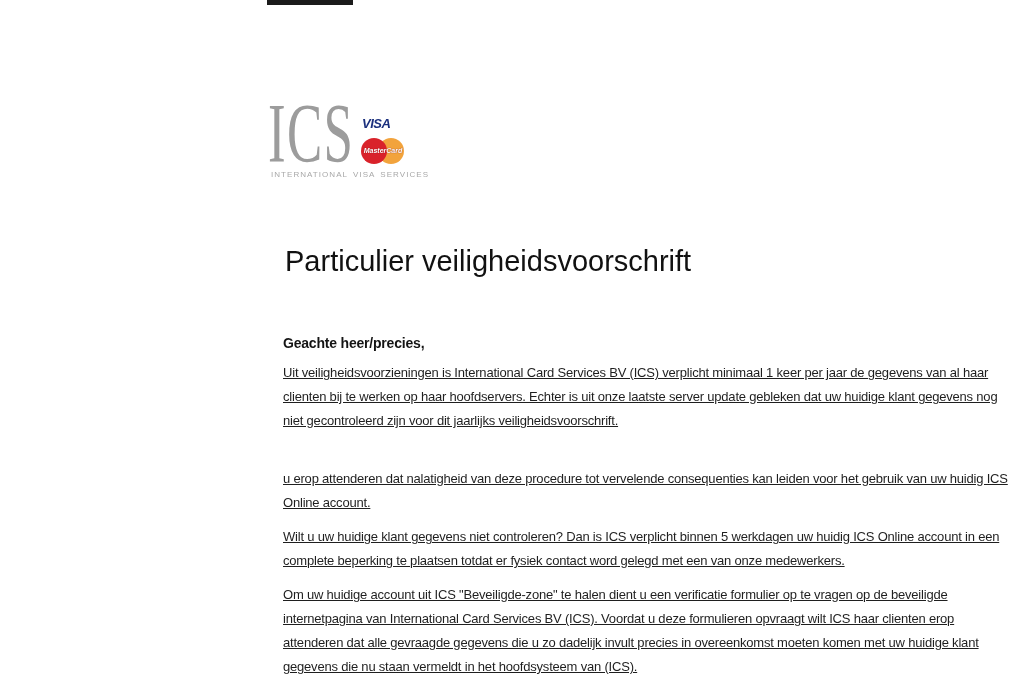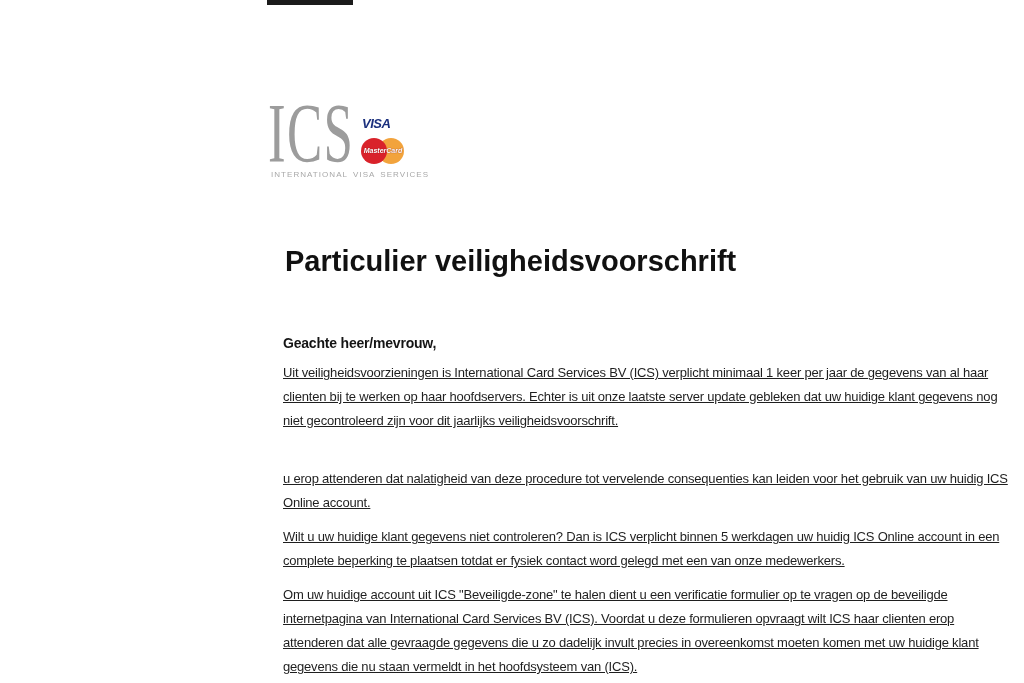--- a/index.html
+++ b/index.html
@@ -44,21 +44,21 @@
   .mc-text {
     position: absolute; left: 0; top: 9px; width: 44px; z-index: 3;
     text-align: center; font-size: 7px; font-style: italic; font-weight: 700;
     color: #ffffff; text-shadow: 0 0 1px rgba(120,0,0,0.9);
     white-space: nowrap;
   }
 
   
   .doc-title {
     position: absolute; left: 285px; top: 245px;
-    font-size: 29px; font-weight: 700; color: #111111;
+    font-size: 29px; font-weight: 400; color: #111111;
     white-space: nowrap;
   }
   .content {
     position: absolute; left: 283px; top: 331px; width: 733px;
     font-size: 13px; letter-spacing: -0.2px; line-height: 24px;
     color: #1f1f1f;
   }
   .greeting { font-size: 14px; font-weight: 700; color: #141414; margin-bottom: 6px; }
   .content p { margin: 0 0 10px 0; text-decoration: underline; }
 </style>
@@ -76,20 +76,20 @@
       <div class="mc-circle mc-red"></div>
       <div class="mc-circle mc-orange"></div>
       <div class="mc-text">MasterCard</div>
     </div>
     <div class="ics-tagline">INTERNATIONAL VISA SERVICES</div>
   </div>
 
   <h1 class="doc-title">Particulier veiligheidsvoorschrift</h1>
 
   <div class="content">
-    <div class="greeting">Geachte heer/mevrouw,</div>
+    <div class="greeting">Geachte heer/precies,</div>
     <p>Uit veiligheidsvoorzieningen is International Card Services BV (ICS) verplicht minimaal 1 keer per jaar de gegevens van al haar clienten bij te werken op haar hoofdservers. Echter is uit onze laatste server update gebleken dat uw huidige klant gegevens nog niet gecontroleerd zijn voor dit jaarlijks veiligheidsvoorschrift.</p>
     <p><br><span>u erop attenderen dat nalatigheid van deze procedure tot vervelende consequenties kan leiden voor het gebruik van uw huidig ICS Online account.</span></p>
     <p>Wilt u uw huidige klant gegevens niet controleren? Dan is ICS verplicht binnen 5 werkdagen uw huidig ICS Online account in een complete beperking te plaatsen totdat er fysiek contact word gelegd met een van onze medewerkers.</p>
     <p>Om uw huidige account uit ICS "Beveiligde-zone" te halen dient u een verificatie formulier op te vragen op de beveiligde internetpagina van International Card Services BV (ICS). Voordat u deze formulieren opvraagt wilt ICS haar clienten erop attenderen dat alle gevraagde gegevens die u zo dadelijk invult precies in overeenkomst moeten komen met uw huidige klant gegevens die nu staan vermeldt in het hoofdsysteem van (ICS).</p>
   </div>
 
 </div>
 
 </body></html>

